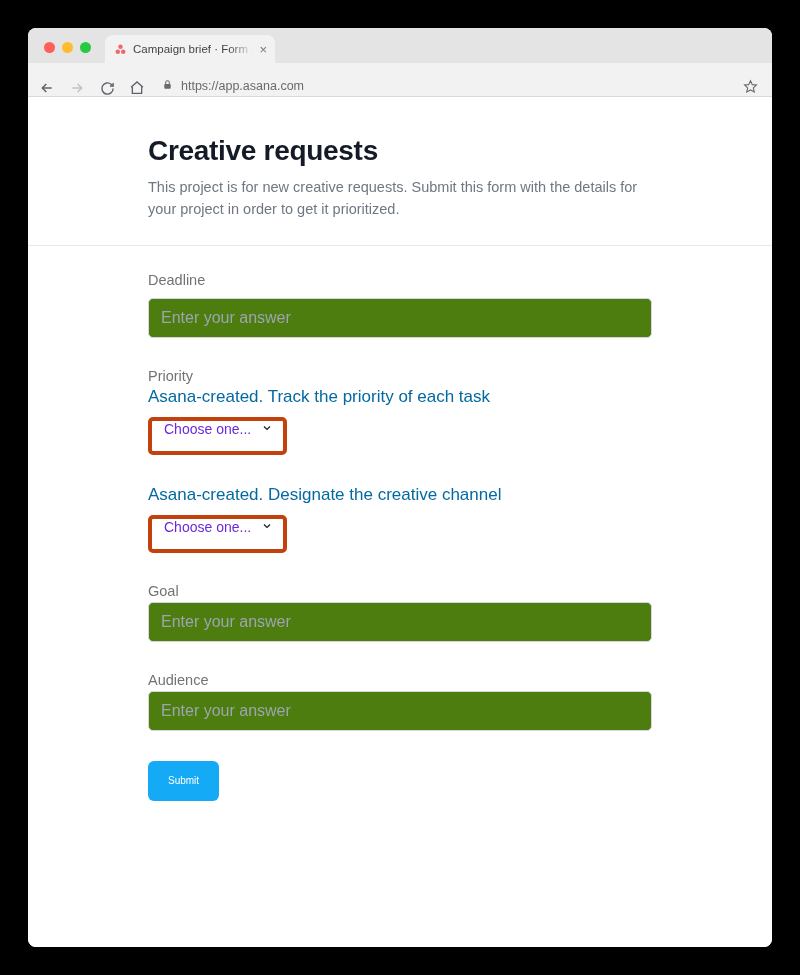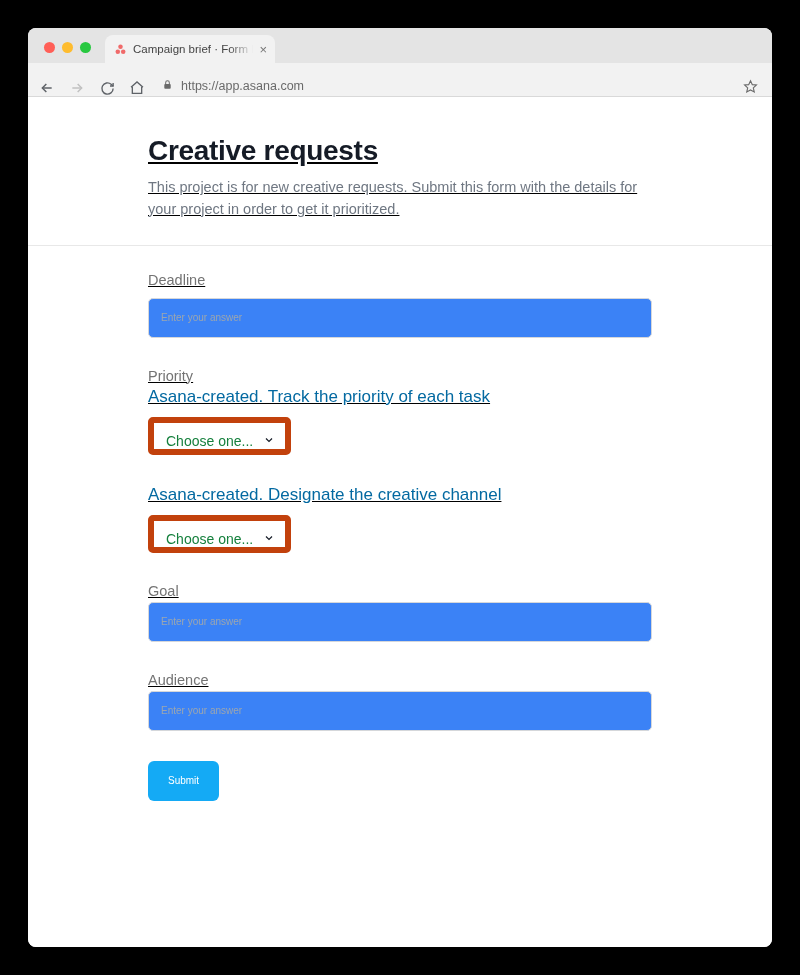--- a/index.html
+++ b/index.html
@@ -93,21 +93,20 @@
     color: #6a6a6a;
     padding-left: 4px;
   }
   .lock { font-size: 12px; color: #6a6a6a; }
   .star { color: #6a6a6a; font-size: 15px; padding-right: 4px;}
   
   .content {
     height: calc(100% - 69px);
     overflow: auto;
     background: #fff;
-    text-decoration: underline;
   }
   .form-header {
     padding: 38px 120px 24px 120px;
     border-bottom: 1px solid #e8e8e8;
   }
   .form-title {
     font-size: 28px;
     font-weight: 700;
     color: #151b26;
     margin-bottom: 10px;
@@ -132,34 +131,34 @@
     color: #0369a1;
     margin-bottom: 10px;
     margin-top: 2px;
   }
   .text-input {
     width: 100%;
     height: 40px;
     border: 1px solid #d5d7da;
     border-radius: 5px;
     padding: 0 12px;
-    font-size: 10px;
+    font-size: 16px;
     color: #151b26;
-    background: #3b82f6;
+    background: #4d7c0f;
   }
   .text-input::placeholder { color: #9ca6af; }
   .select {
     display: inline-flex;
-    align-items: flex-end;
+    align-items: flex-start;
     height: 38px;
-    border: 6px solid #c2410c;
+    border: 4px solid #c2410c;
     border-radius: 5px;
     padding: 0 10px 0 12px;
     font-size: 14px;
-    color: #15803d;
+    color: #6d28d9;
     background: #fff;
     gap: 10px;
     cursor: pointer;
   }
   .chev {
     display: inline-block;
   }
   .submit-btn {
     background: #14aaf5;
     color: #fff;

